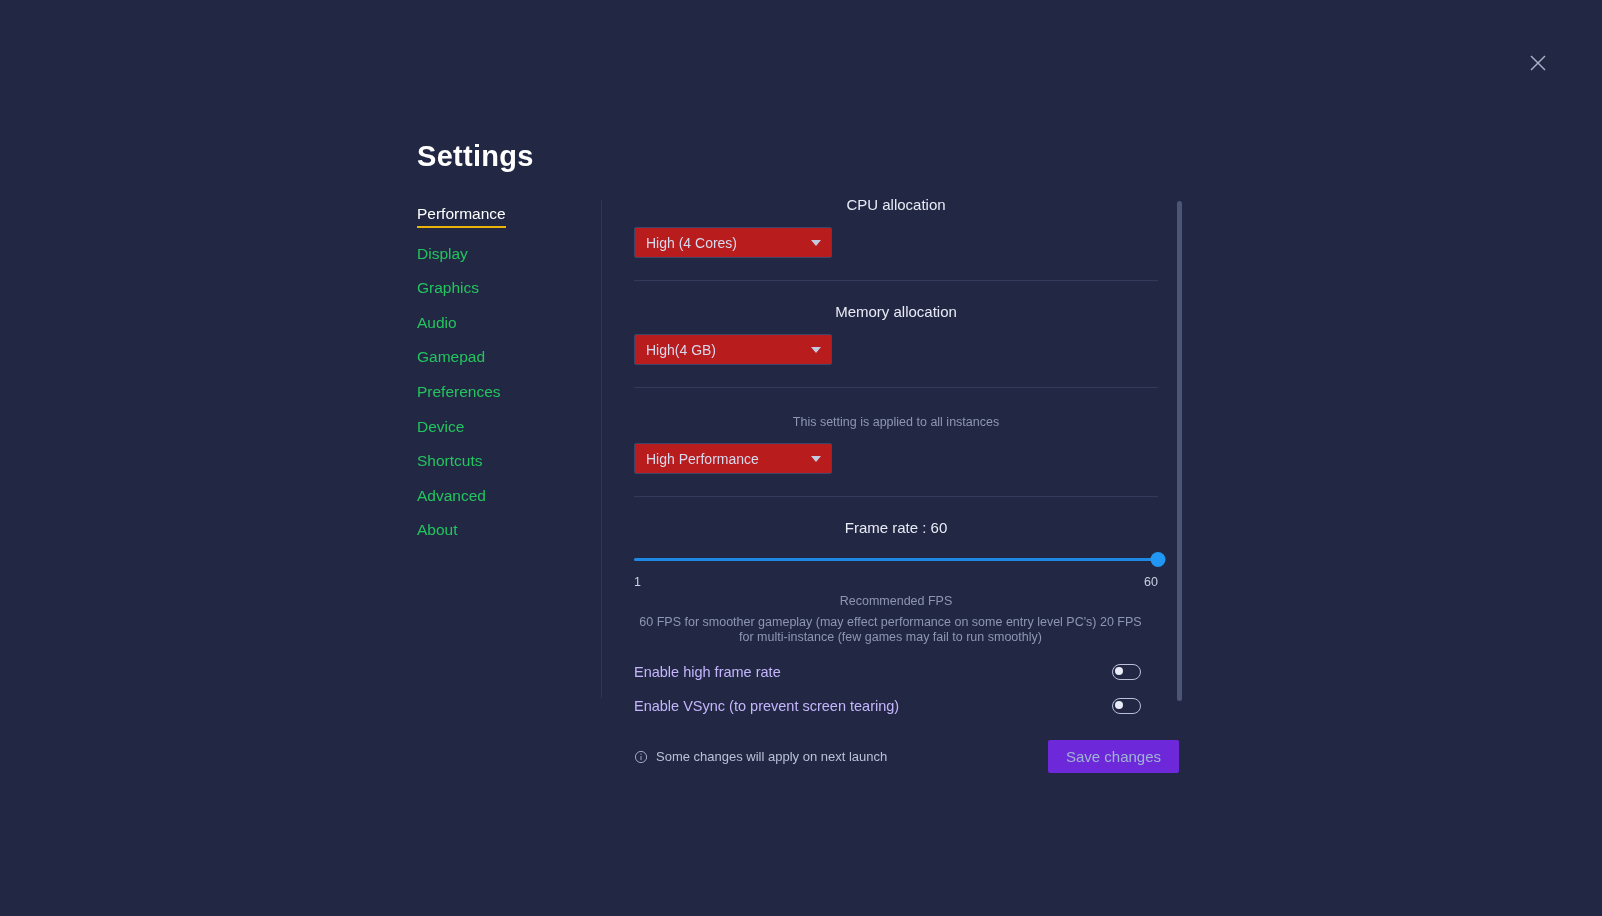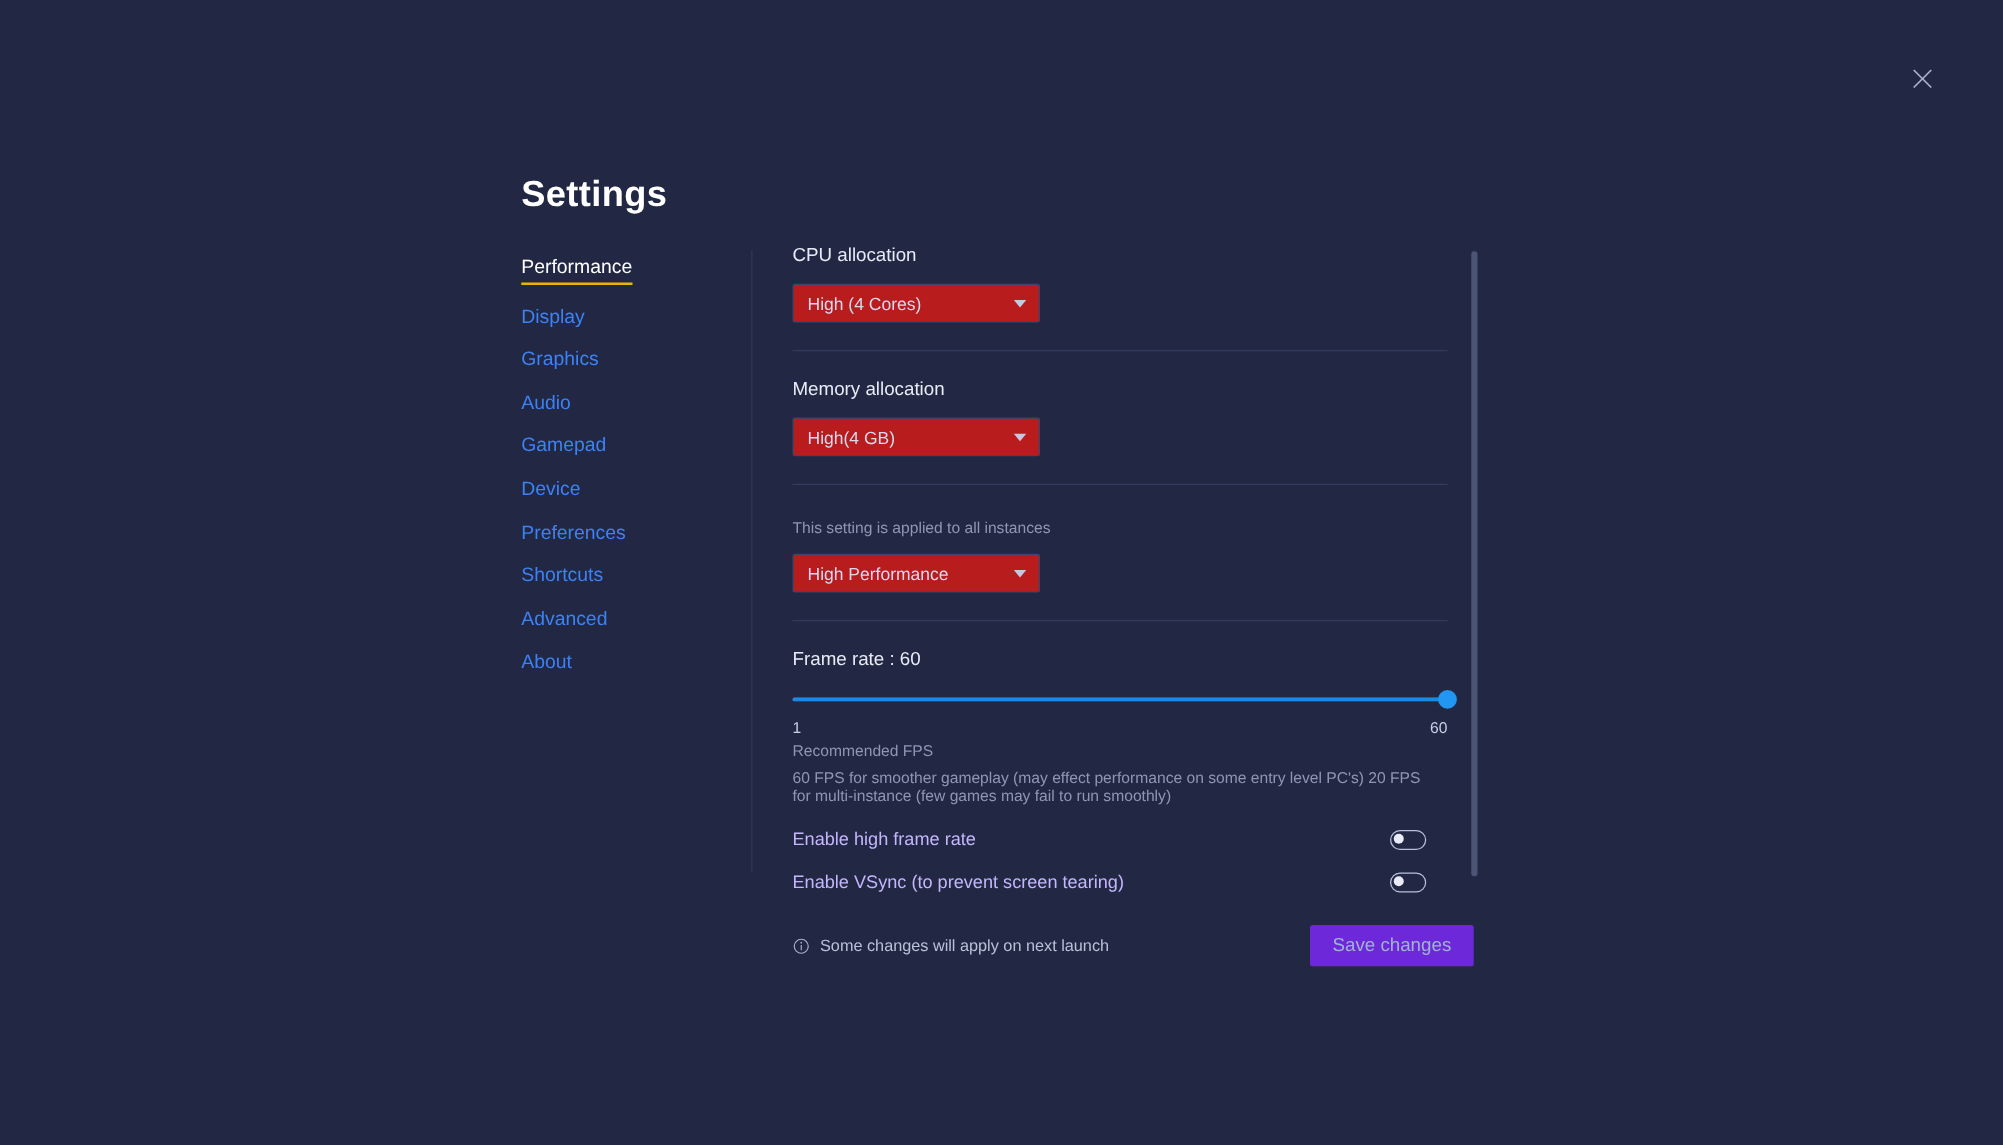--- a/index.html
+++ b/index.html
@@ -42,21 +42,21 @@
 
   
   .sidebar {
     position: absolute;
     left: 417px;
     top: 205px;
     width: 170px;
   }
   .nav-item {
     font-size: 15.5px;
-    color: #3b82f6;
+    color: #22c55e;
     padding: 0 0 0 0;
     margin-bottom: 16.6px;
     cursor: pointer;
     display: inline-block;
     white-space: nowrap;
   }
   .nav-row { display: block; }
   .nav-item.active {
     color: #ffffff;
     border-bottom: 2px solid #eab308;
@@ -113,21 +113,21 @@
     border-left: 5.5px solid transparent;
     border-right: 5.5px solid transparent;
     border-top: 6px solid #c3c9e0;
   }
   .sep {
     height: 1px;
     background: #333b5c;
     margin: 22px 0 0 0;
     width: 100%;
   }
-  .block { padding-top: 22px; }
+  .block { padding-top: 22px; text-align: center; }
   .block.first { padding-top: 0; }
 
   
   .help-icon {
     display: inline-block;
     vertical-align: middle;
     margin-left: 9px;
     margin-top: -2px;
   }
   .label-row { display: flex; align-items: center; }
@@ -266,22 +266,22 @@
 </div>
 
 <div class="page-title">Settings</div>
 
 <div class="sidebar">
   <div class="nav-row"><div class="nav-item active">Performance</div></div>
   <div class="nav-row"><div class="nav-item">Display</div></div>
   <div class="nav-row"><div class="nav-item">Graphics</div></div>
   <div class="nav-row"><div class="nav-item">Audio</div></div>
   <div class="nav-row"><div class="nav-item">Gamepad</div></div>
+  <div class="nav-row"><div class="nav-item">Preferences</div></div>
   <div class="nav-row"><div class="nav-item">Device</div></div>
-  <div class="nav-row"><div class="nav-item">Preferences</div></div>
   <div class="nav-row"><div class="nav-item">Shortcuts</div></div>
   <div class="nav-row"><div class="nav-item">Advanced</div></div>
   <div class="nav-row"><div class="nav-item">About</div></div>
 </div>
 
 <div class="v-divider"></div>
 
 <div class="content">
 
   <div class="block first">

